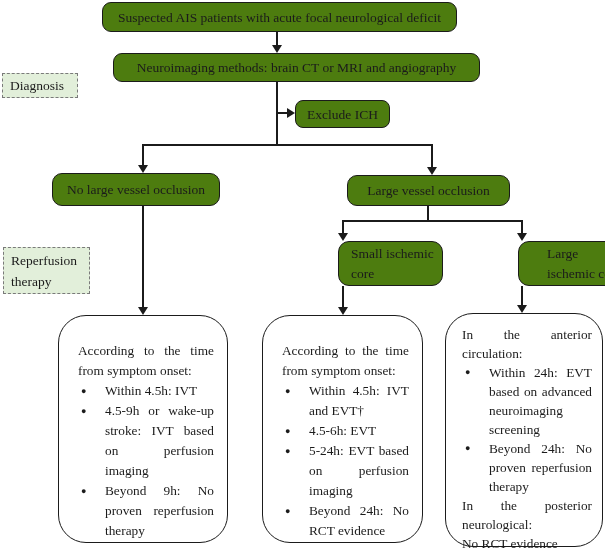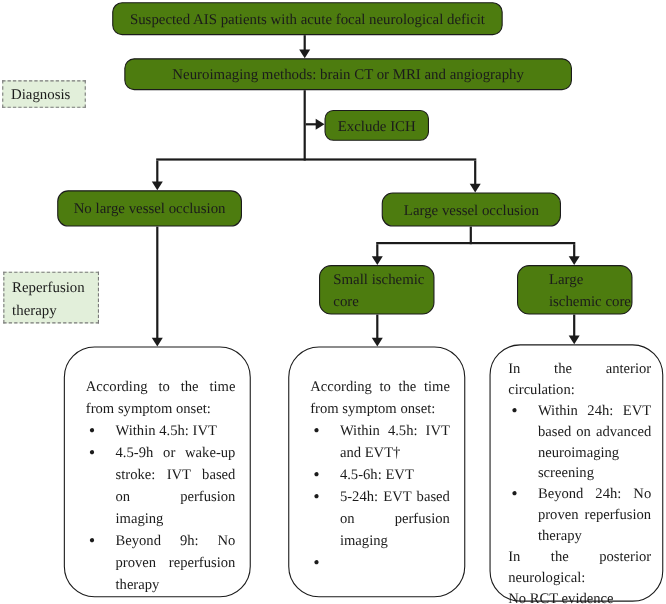--- a/index.html
+++ b/index.html
@@ -8,21 +8,21 @@
     position:relative; width:605px; height:549px; background:#ffffff;
     font-family:"Liberation Serif","DejaVu Serif",serif; color:#1b1b1b;
     overflow:hidden;
   }
   
   .node {
     position:absolute; background:#4d7c0f; border:1.6px solid #1b1b1b;
     display:flex; align-items:center; justify-content:center;
     font-size:13.5px; text-align:center; line-height:17px;
   }
-  .node.left-text { justify-content:flex-start; text-align:left; line-height:20px; }
+  .node.left-text { justify-content:flex-start; text-align:left; line-height:20px;margin-left:48px; }
   
   .outcome {
     position:absolute; background:#ffffff; border:1.6px solid #1b1b1b;
     border-radius:28px; font-size:13.3px; line-height:20px; text-align:justify;
   }
   .outcome .inner { padding:25px 13px 0 19px; }
   .outcome.tight { line-height:19px; }
   .outcome.tight .inner { padding:11px 10px 0 16px; }
   .li { display:flex; }
   .li .b { flex:none; width:27px; font-size:9px; padding-left:3px; }
@@ -50,21 +50,21 @@
   <div class="stage-label" style="left:2px;top:73px;width:76px;height:25px;">
     <span>Diagnosis</span>
   </div>
   <div class="stage-label" style="left:3px;top:247px;width:87px;height:47px;">
     <span>Reperfusion therapy</span>
   </div>
 
   <div class="node" style="left:102px;top:2px;width:355px;height:30px;border-radius:9px;">
     <span>Suspected AIS patients with acute focal neurological deficit</span>
   </div>
-  <div class="node" style="left:113px;top:53px;width:407px;height:29px;border-radius:9px;">
+  <div class="node" style="left:113px;top:53px;width:367px;height:29px;border-radius:9px;">
     <span>Neuroimaging methods: brain CT or MRI and angiography</span>
   </div>
   <div class="node" style="left:295px;top:100px;width:95px;height:28px;border-radius:8px;">
     <span>Exclude ICH</span>
   </div>
 
   <div class="node" style="left:52px;top:173px;width:168px;height:33px;border-radius:10px;">
     <span>No large vessel occlusion</span>
   </div>
   <div class="node" style="left:347px;top:175px;width:163px;height:31px;border-radius:10px;">
@@ -105,20 +105,21 @@
       <div class="li">
         <span class="b">●</span>
         <div class="t">4.5-6h: EVT</div>
       </div>
       <div class="li">
         <span class="b">●</span>
         <div class="t">5-24h: EVT based on perfusion imaging</div>
       </div>
       <div class="li">
         <span class="b">●</span>
+        <div class="t">Beyond 24h: No RCT evidence</div>
       </div>
     </div>
   </div>
 
   <div class="outcome tight" style="left:445px;top:313px;width:158px;height:234px;">
     <div class="inner">
       <div>In the anterior circulation:</div>
       <div class="li">
         <span class="b">●</span>
         <div class="t">Within 24h: EVT based on advanced neuroimaging screening</div>

